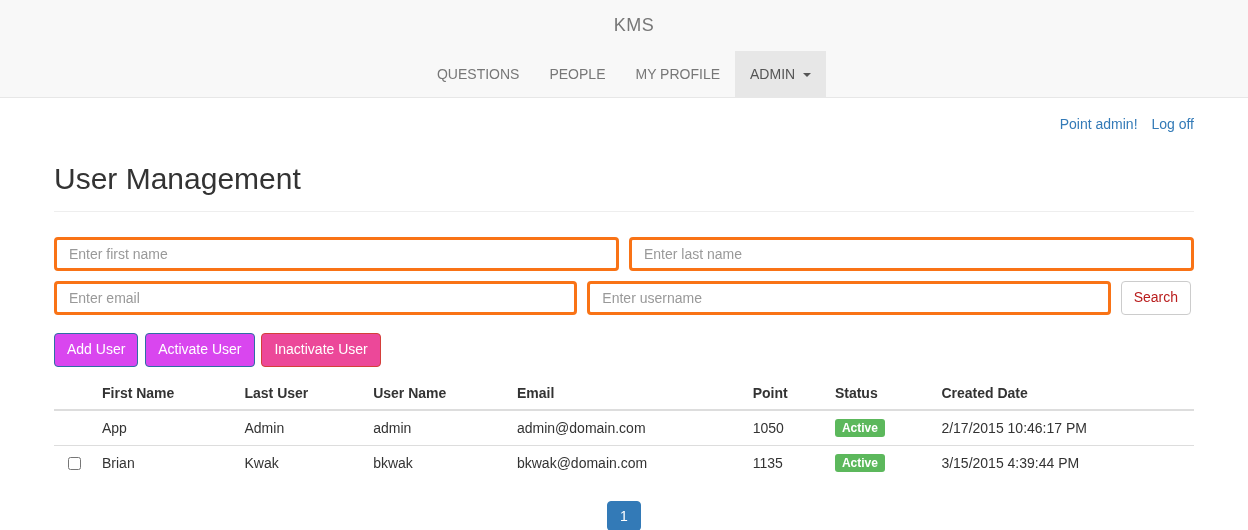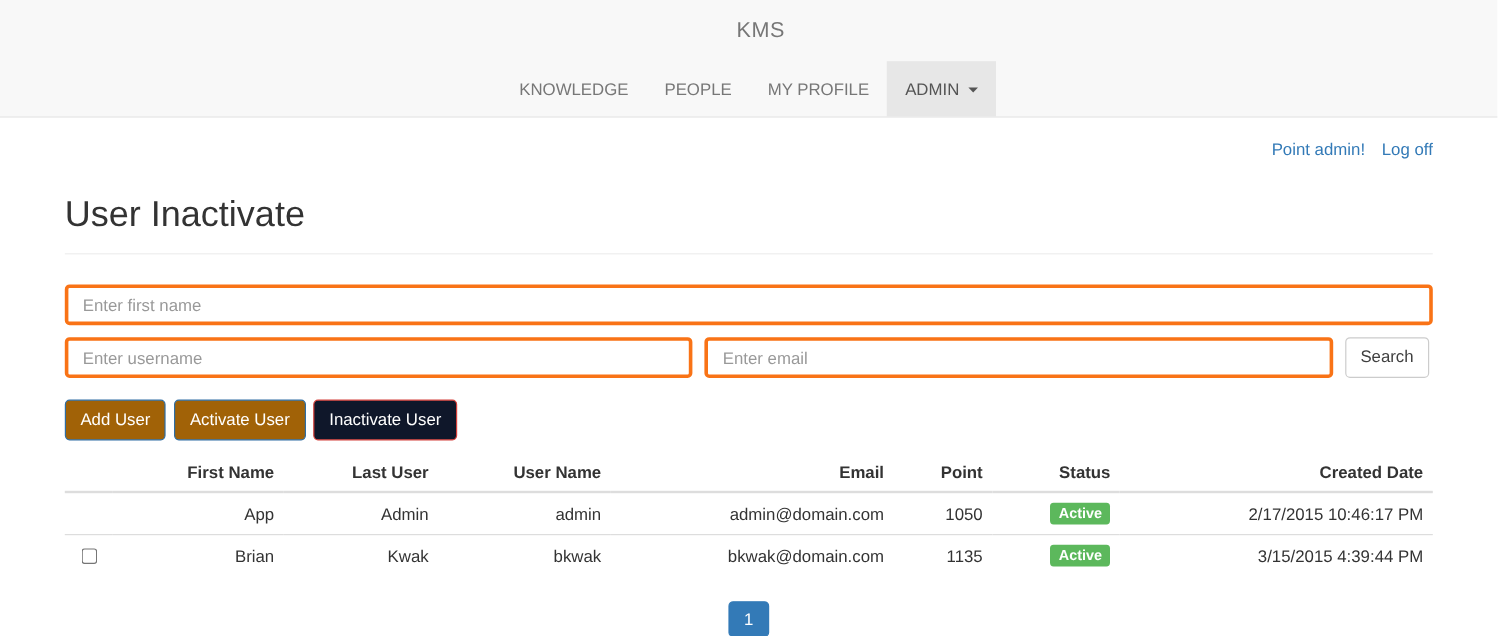--- a/index.html
+++ b/index.html
@@ -101,41 +101,41 @@
     cursor: pointer;
     border: 1px solid transparent;
     line-height: 1.42857;
     text-align: center;
     vertical-align: middle;
     margin-right: 3px;
   }
   .btn-default {
     background: #fff;
     border-color: #ccc;
-    color: #404040;
+    color: #b91c1c;
   }
   .btn-primary {
-    background: #a16207;
+    background: #d946ef;
     border-color: #2e6da4;
     color: #fff;
   }
   .btn-danger {
-    background: #0f172a;
+    background: #ec4899;
     border-color: #d43f3a;
     color: #fff;
   }
   .action-btns { margin: 18px 0 10px; }
   table.table {
     width: 100%;
     border-collapse: collapse;
     margin-bottom: 20px;
   }
   table.table th, table.table td {
     padding: 8px;
-    text-align: right;
+    text-align: left;
     border-top: 1px solid #ddd;
     vertical-align: middle;
     font-size: 14px;
   }
   table.table thead th {
     border-top: none;
     border-bottom: 2px solid #ddd;
     font-weight: 700;
   }
   table.table th.checkbox-col, table.table td.checkbox-col {
@@ -167,54 +167,57 @@
   }
   .search-btn-col { flex: 0 0 auto; }
 </style>
 </head>
 <body>
 
 <div class="navbar">
   <div class="navbar-brand">KMS</div>
   <ul class="nav" id="nav-list">
       <li>
-        <a href="#">KNOWLEDGE </a>
+        <a href="#">QUESTIONS </a>
       </li>
       <li>
         <a href="#">PEOPLE </a>
       </li>
       <li>
         <a href="#">MY PROFILE </a>
       </li>
       <li class="active">
         <a href="#">ADMIN <span class="caret"></span></a>
       </li>
     </ul>
 </div>
 
 <div class="container">
   <div class="top-links">
     <a href="#">Point admin!</a>
     <a href="#">Log off</a>
   </div>
 
-  <h2 class="page-title">User Inactivate</h2>
+  <h2 class="page-title">User Management</h2>
   <hr class="sep">
 
   <div class="search-row">
     <div class="col">
       <input class="form-control" type="text" placeholder="Enter first name" style="">
     </div>
+    <div class="col">
+      <input class="form-control" type="text" placeholder="Enter last name" style="">
+    </div>
   </div>
   <div class="search-row">
     <div class="col">
+      <input class="form-control" type="text" placeholder="Enter email" style="">
+    </div>
+    <div class="col">
       <input class="form-control" type="text" placeholder="Enter username" style="">
-    </div>
-    <div class="col">
-      <input class="form-control" type="text" placeholder="Enter email" style="">
     </div>
     <div class="search-btn-col">
       <button class="btn btn-default">Search</button>
     </div>
   </div>
 
   <div class="action-btns">
     <button class="btn btn-primary">Add User</button>
     <button class="btn btn-primary">Activate User</button>
     <button class="btn btn-danger">Inactivate User</button>

